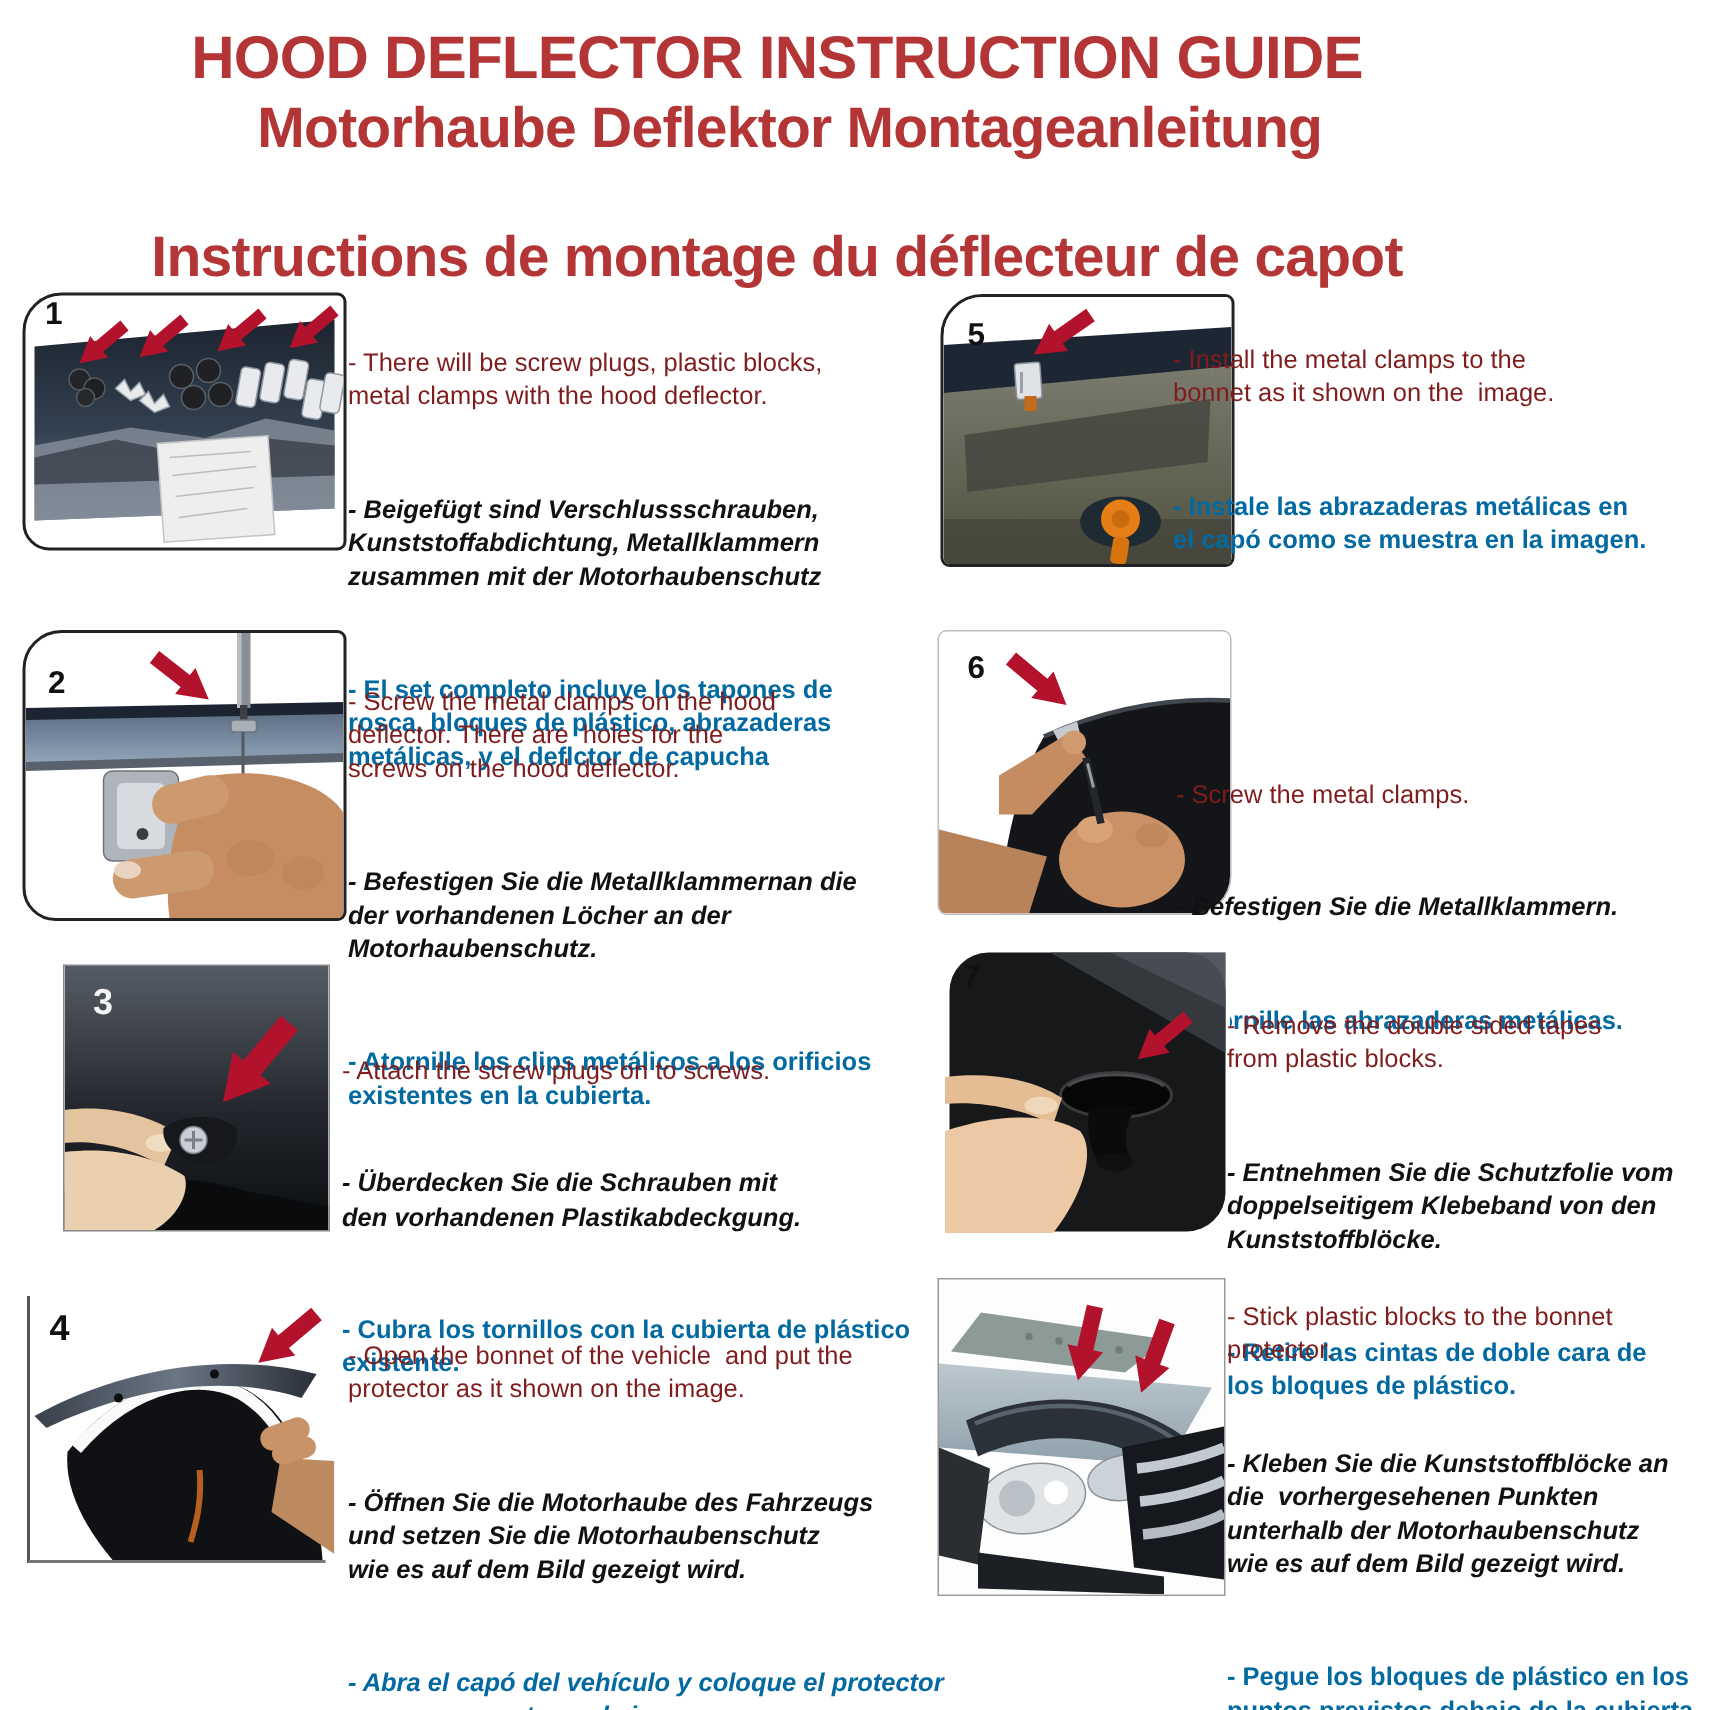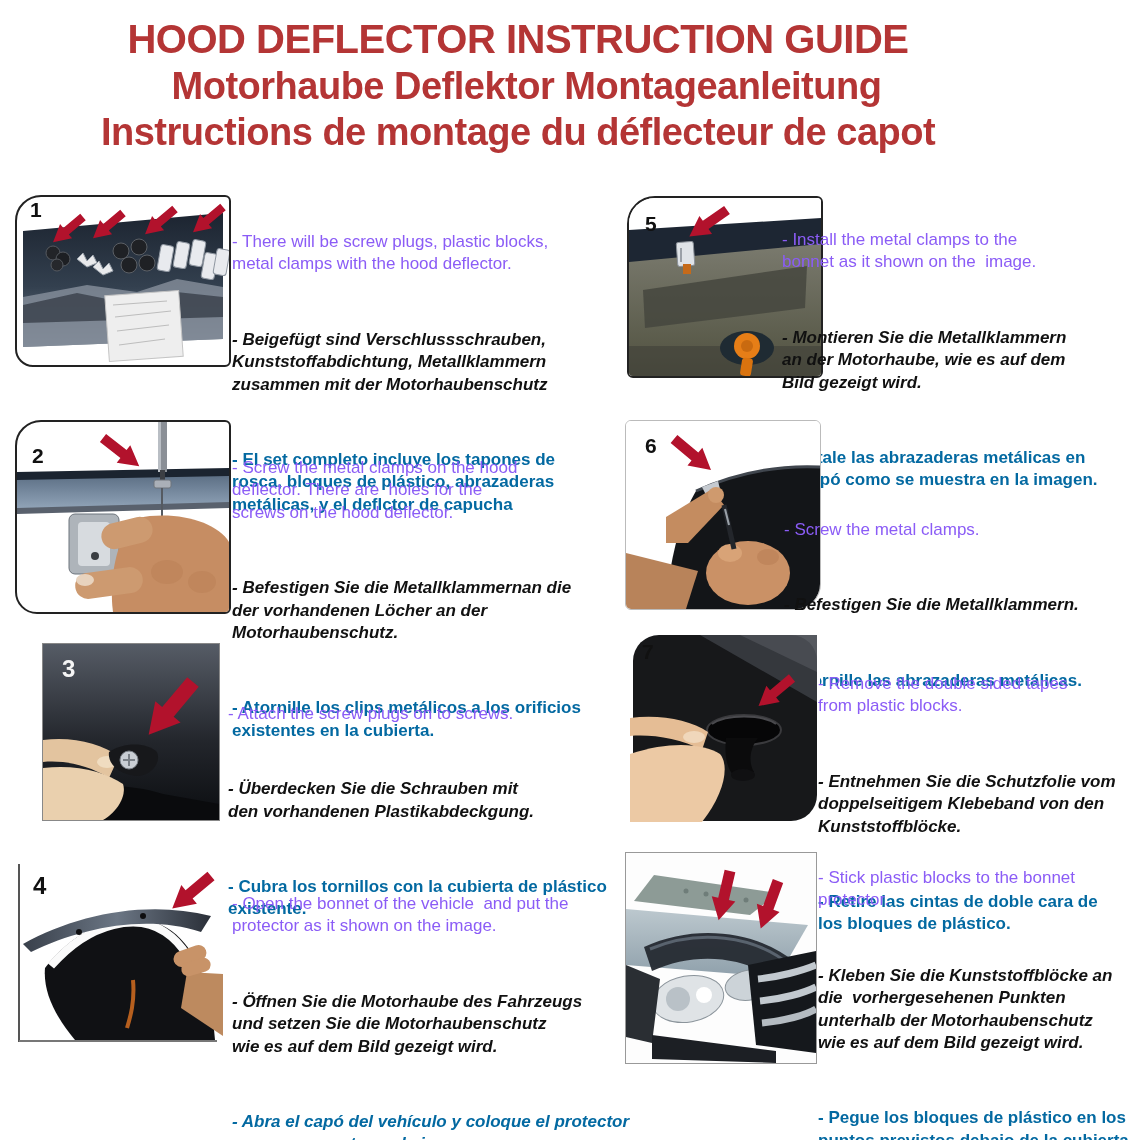--- a/index.html
+++ b/index.html
@@ -2,25 +2,25 @@
 <html><head>
 <meta charset="utf-8">
 <style>
   html,body{margin:0;padding:0;background:#ffffff;}
   .page{position:relative;width:1140px;height:1140px;background:#fff;overflow:hidden;
         font-family:"Liberation Sans",sans-serif;}
   
   .title{position:absolute;top:14px;left:0;width:1036px;text-align:center;color:#b43535;}
   .t1{font-size:40px;font-weight:700;letter-spacing:-0.5px;line-height:1.25;}
   .t2{font-size:38px;font-weight:700;letter-spacing:-0.5px;line-height:1.2;margin-left:17px;}
-  .t3{font-size:38px;font-weight:700;letter-spacing:-0.5px;line-height:1.2;}
+  .t3{font-size:38px;font-weight:700;letter-spacing:-0.5px;line-height:1.2;margin-top:40px;}
   
   .txt{position:absolute;white-space:pre;color:#1e1e1e;font-size:17px;line-height:1.32;}
   .txt p{margin:0 0 8px 0;}
-  .en{font-weight:400;color:#8b5cf6;}
+  .en{font-weight:400;color:#7f1d1d;}
   .de{font-weight:700;font-style:italic;color:#111;}
   .es{font-weight:700;color:#0369a1;}
   .es.italic{font-style:italic;}
   
   .photo{position:absolute;background:#fff;overflow:hidden;}
   .photo svg{display:block;width:100%;height:100%;}
   .framed{border:2px solid #222;}
   .r-tl{border-radius:26px 6px 6px 18px;}
   .stepnum{position:absolute;font-weight:700;font-size:21px;color:#111;z-index:5;}
   .stepnum.white{color:#f5f5f5;}
@@ -249,23 +249,20 @@
         <circle cx="118" cy="148" r="13" fill="#e67e17"></circle>
         <circle cx="118" cy="148" r="6" fill="#c96a10"></circle>
         <rect x="112" y="160" width="11" height="18" rx="3" fill="#d9730f" transform="rotate(9 117 169)"></rect>
       </g>
     </svg>
   </div>
   <div class="stepnum" style="left:645px;top:212px;">5</div>
   <div class="txt" style="left:782px;top:184px;">
     <p class="en">- Install the metal clamps to the
 bonnet as it shown on the  image.</p>
-    <p class="de">- Montieren Sie die Metallklammern
-an der Motorhaube, wie es auf dem
-Bild gezeigt wird.</p>
     <p class="es">- Instale las abrazaderas metálicas en
 el capó como se muestra en la imagen.</p>
   </div>
 
   <div class="photo" style="left:625px;top:420px;width:194px;height:188px;border:1px solid #bbb;border-radius:6px 6px 26px 6px;">
     <svg viewBox="0 0 194 188">
       <rect x="0" y="0" width="194" height="188" fill="#fff"></rect>
       <path d="M70,70 C110,52 152,44 194,46 L194,188 L40,188 C42,150 52,100 70,70 Z" fill="#131518"></path>
       <path d="M70,70 C110,52 152,44 194,46" stroke="#40464e" stroke-width="3" fill="none"></path>
       <polygon points="76,66 92,60 94,68 80,74" fill="#c5cad0"></polygon>

